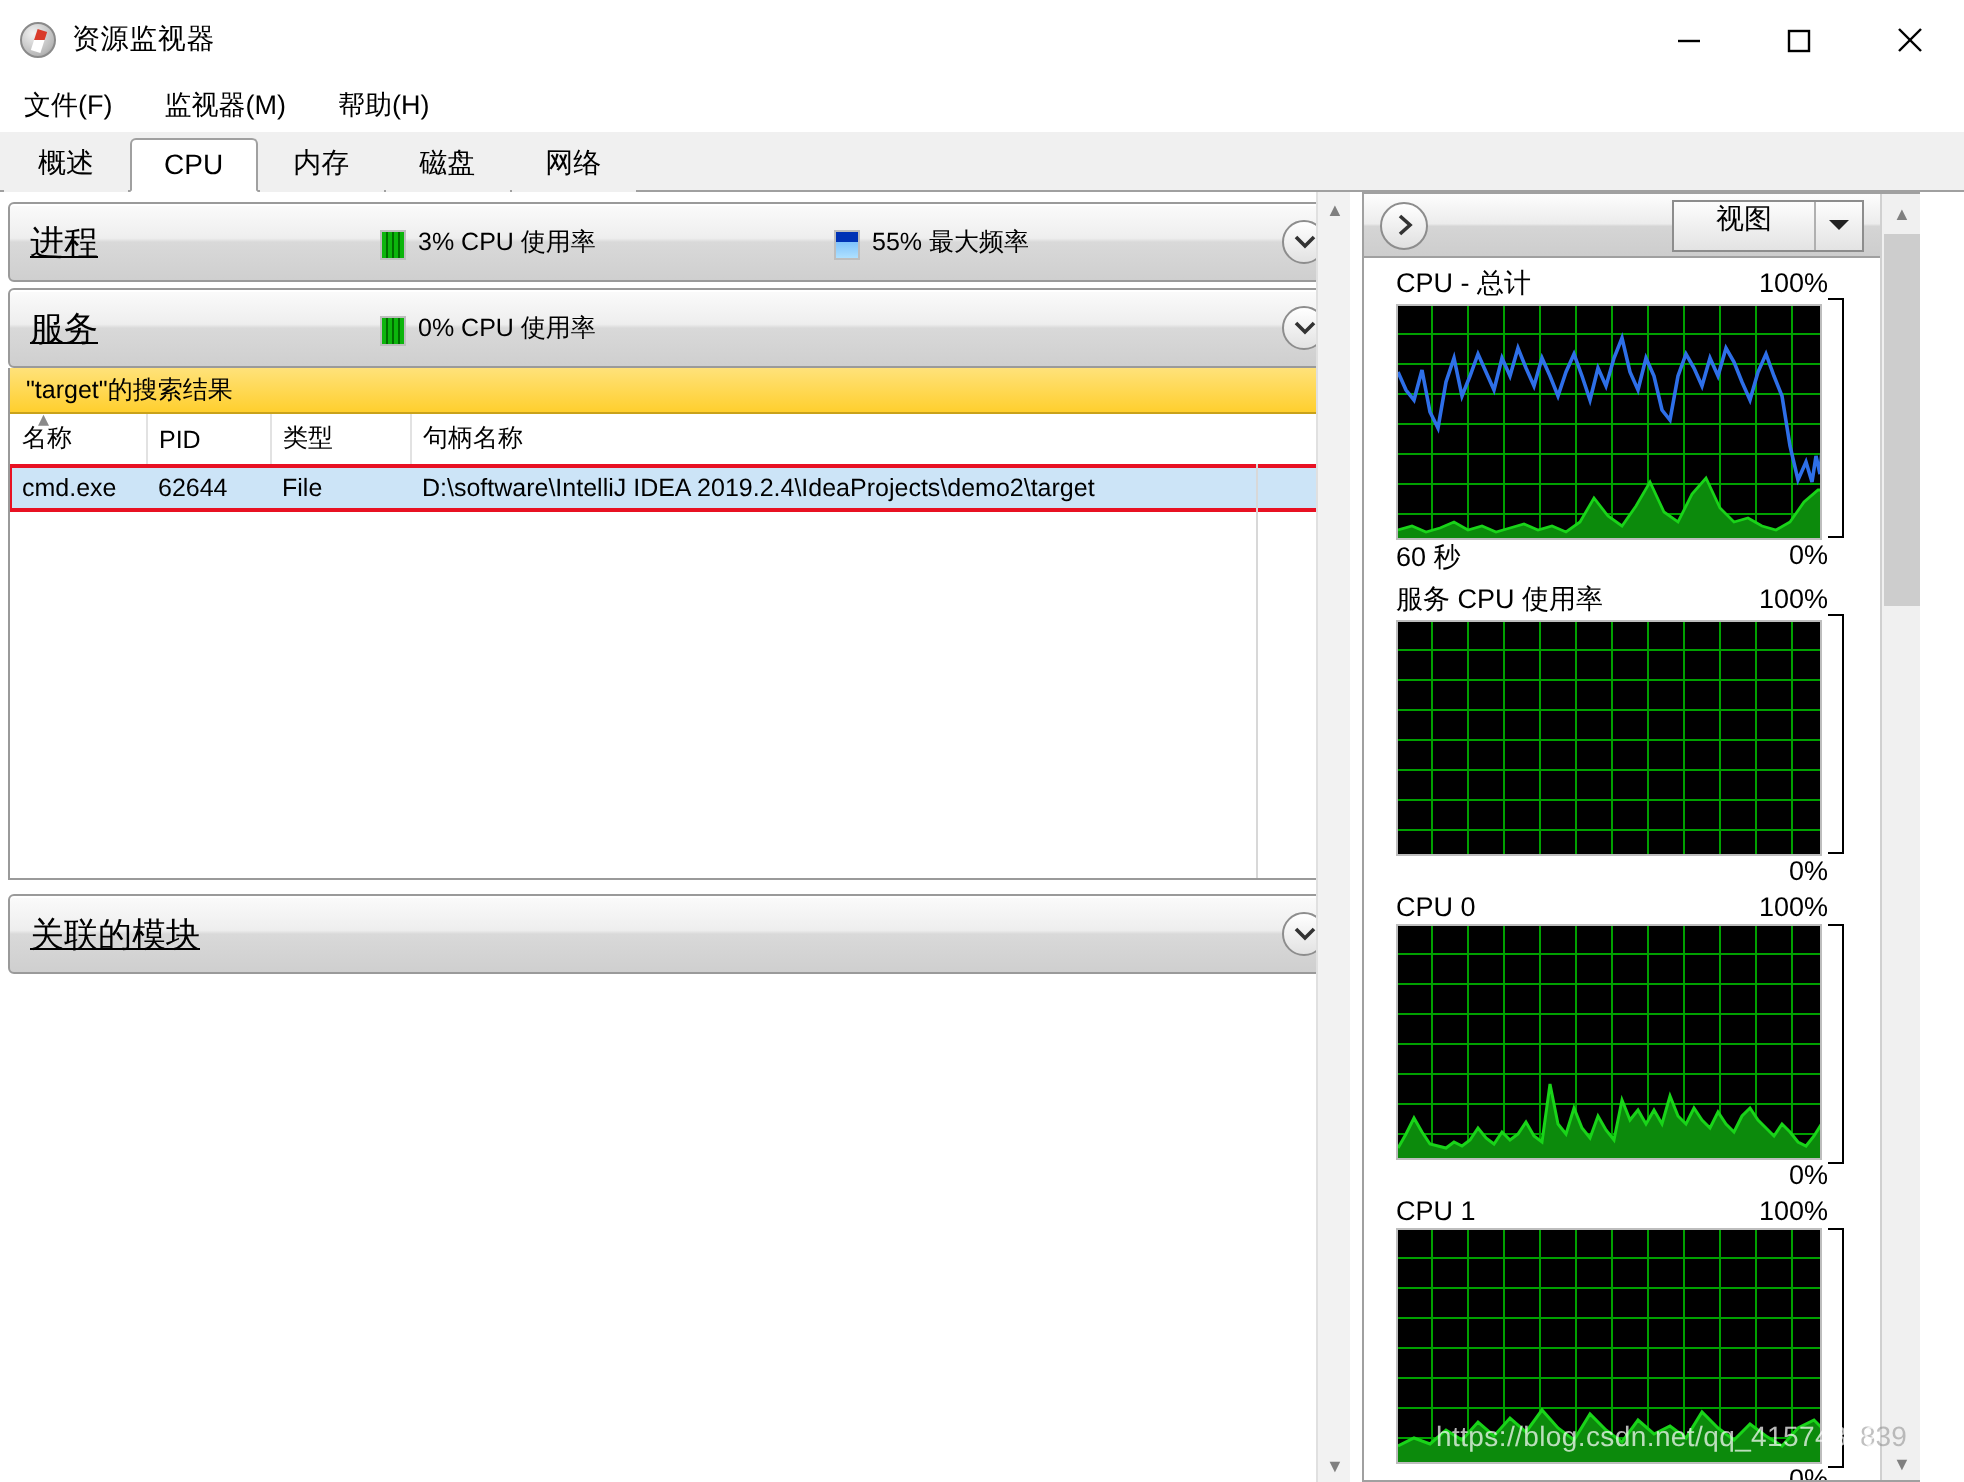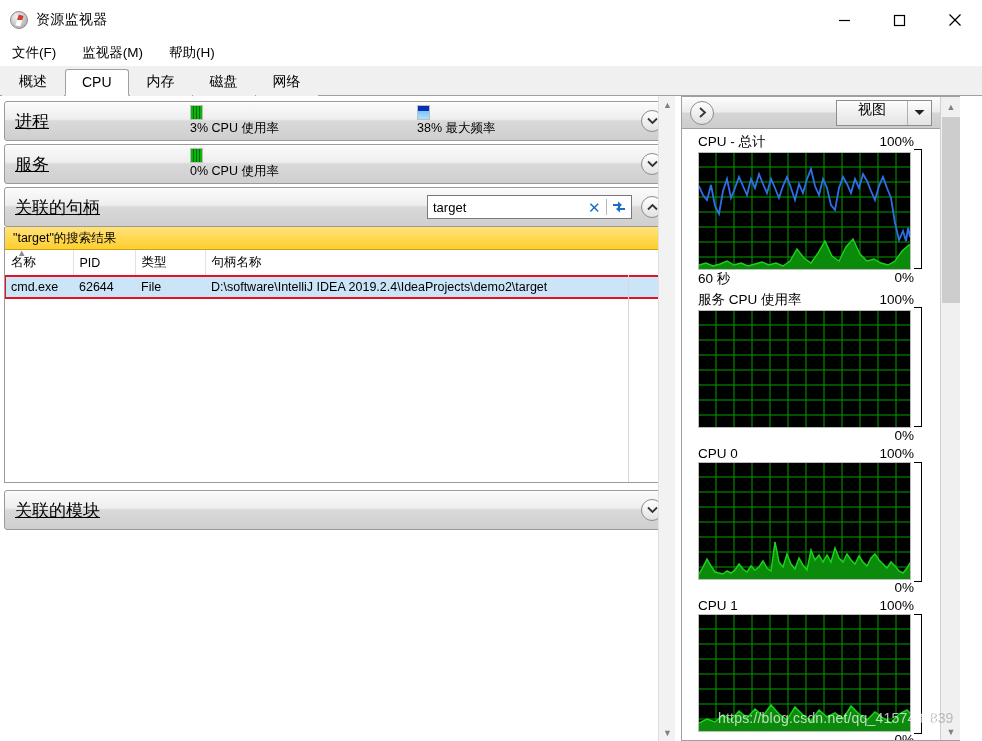--- a/index.html
+++ b/index.html
@@ -129,25 +129,24 @@
   }
   .sec-title {
     font-size: 17px;
     color: #000;
     margin-left: 10px;
     white-space: nowrap;
     text-decoration: underline;
   }
   .sec-stat {
     display: flex;
-    align-items: flex-start;
+    align-items: flex-end;
     font-size: 12.5px;
     color: #000;
     position: absolute;
-    flex-direction: column;
   }
   .mini-green {
     width: 13px; height: 15px;
     background:
       repeating-linear-gradient(to right, #0cb50c 0 2px, #006b00 2px 3px),
       repeating-linear-gradient(to bottom, #0cb50c 0 2px, #006b00 2px 3px),
       #0a9a0a;
     border: 1px solid #bdbdbd;
     margin-right: 6px;
     flex: none;
@@ -457,21 +456,21 @@
   <div class="left-pane">
 
     <div class="sec">
       <div class="sec-title">进程</div>
       <div class="sec-stat" style="left:185px;">
         <span class="mini-green"></span>
         <span>3% CPU 使用率</span>
       </div>
       <div class="sec-stat" style="left:412px;">
         <span class="mini-blue"></span>
-        <span>38% 最大频率</span>
+        <span>55% 最大频率</span>
       </div>
       <div class="chev">
         <svg width="11" height="8" viewBox="0 0 11 8">
             <path d="M1 1.5 L5.5 6 L10 1.5" fill="none" stroke="#333" stroke-width="1.8"></path>
           </svg>
       </div>
     </div>
 
     <div class="sec">
       <div class="sec-title">服务</div>
@@ -479,39 +478,20 @@
         <span class="mini-green"></span>
         <span>0% CPU 使用率</span>
       </div>
       <div class="chev">
         <svg width="11" height="8" viewBox="0 0 11 8">
             <path d="M1 1.5 L5.5 6 L10 1.5" fill="none" stroke="#333" stroke-width="1.8"></path>
           </svg>
       </div>
     </div>
 
-    <div class="sec">
-      <div class="sec-title">关联的句柄</div>
-      <div class="searchwrap">
-        <input type="text" value="target" style="">
-        <span class="clear-x">✕</span>
-        <span class="sdiv"></span>
-        <span class="refresh-ico">
-          <svg width="16" height="14" viewBox="0 0 16 14">
-            <path d="M2 4 L7 4 L7 1.5 L11 5 L7 8.5 L7 6 L2 6 Z" fill="#1a6fc4"></path>
-            <path d="M14 10 L9 10 L9 12.5 L5 9 L9 5.5 L9 8 L14 8 Z" fill="#1a6fc4"></path>
-          </svg>
-        </span>
-      </div>
-      <div class="chev">
-        <svg width="11" height="8" viewBox="0 0 11 8">
-            <path d="M1 6.5 L5.5 2 L10 6.5" fill="none" stroke="#333" stroke-width="1.8"></path>
-          </svg>
-      </div>
-    </div>
 
     <div class="panel">
       <div class="results-bar">"target"的搜索结果</div>
       <div class="tbl-divider"></div>
       <table class="handles">
         <thead>
           <tr>
             <th class="col-name sorted">名称</th>
             <th class="col-pid">PID</th>
             <th class="col-type">类型</th>

